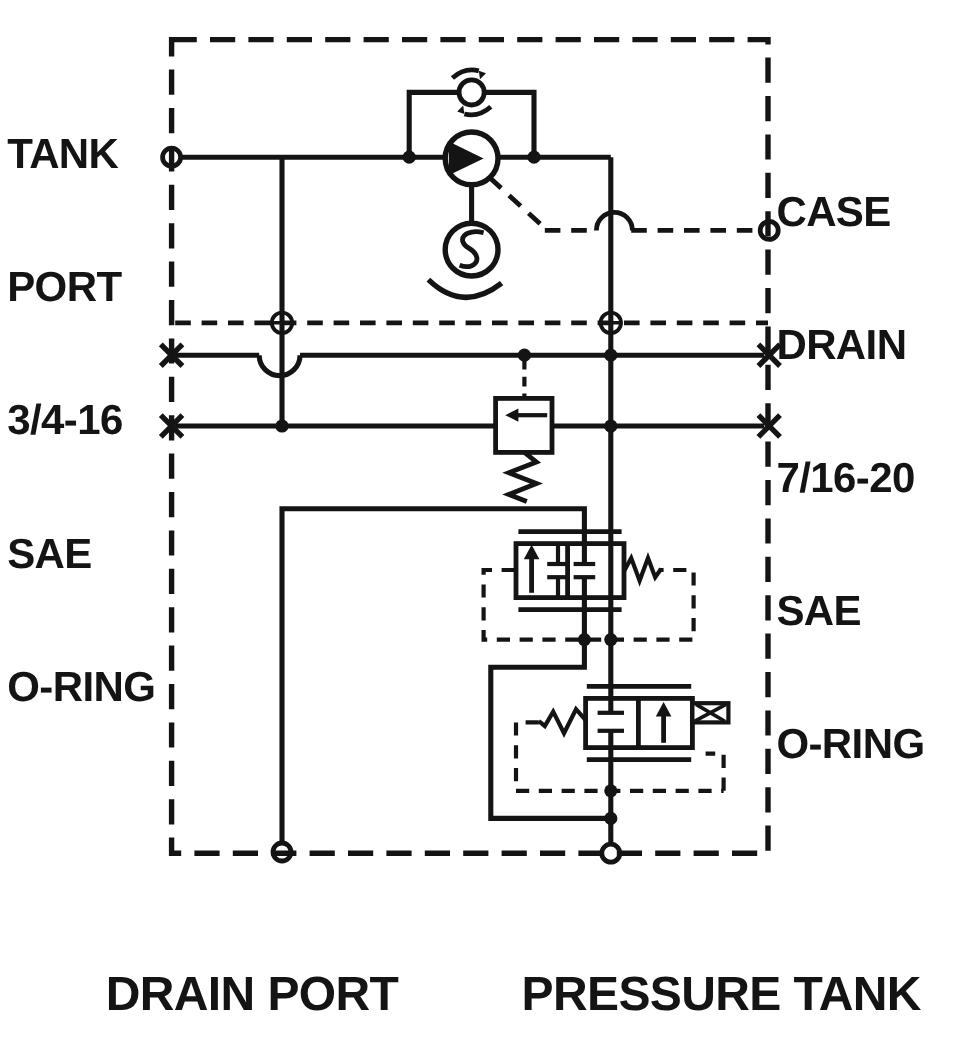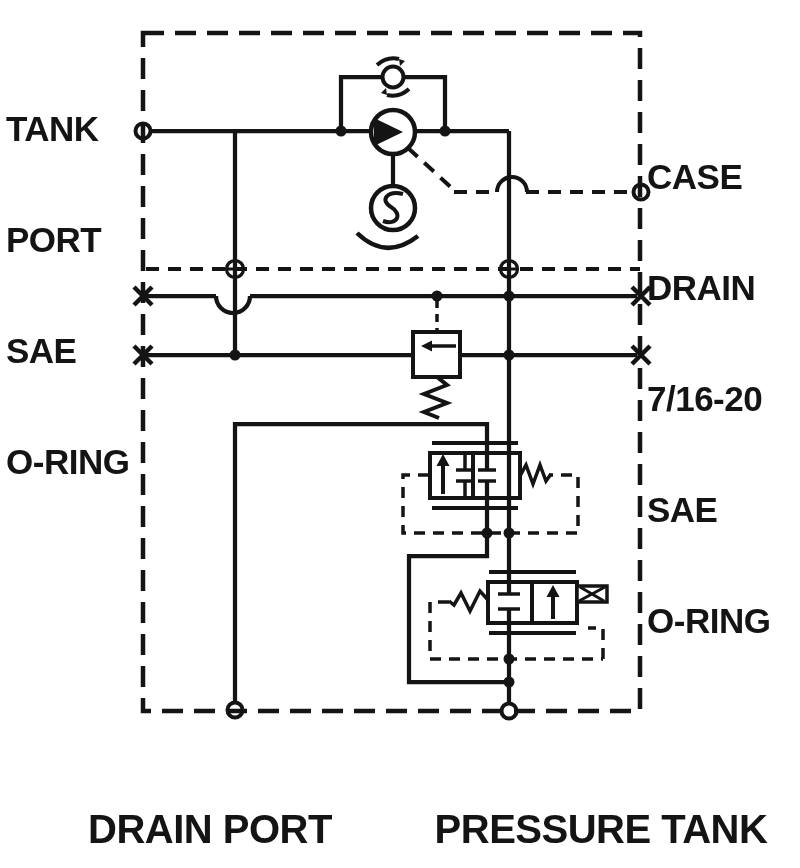--- a/index.html
+++ b/index.html
@@ -169,20 +169,21 @@
         <circle cx="641" cy="192" r="7.5"></circle>
         <circle cx="235" cy="710" r="7.5"></circle>
         <circle cx="509" cy="711" r="7.5"></circle>
       </g>
     </g>
   </svg>
 
   <div class="lbl port-lbl" style="left:6px;top:36px;width:160px;">
     <div>TANK</div>
     <div>PORT</div>
+    <div>3/4-16</div>
     <div>SAE</div>
     <div>O-RING</div>
   </div>
 
   <div class="lbl port-lbl" style="left:647px;top:84px;width:160px;">
     <div>CASE</div>
     <div>DRAIN</div>
     <div>7/16-20</div>
     <div>SAE</div>
     <div>O-RING</div>

